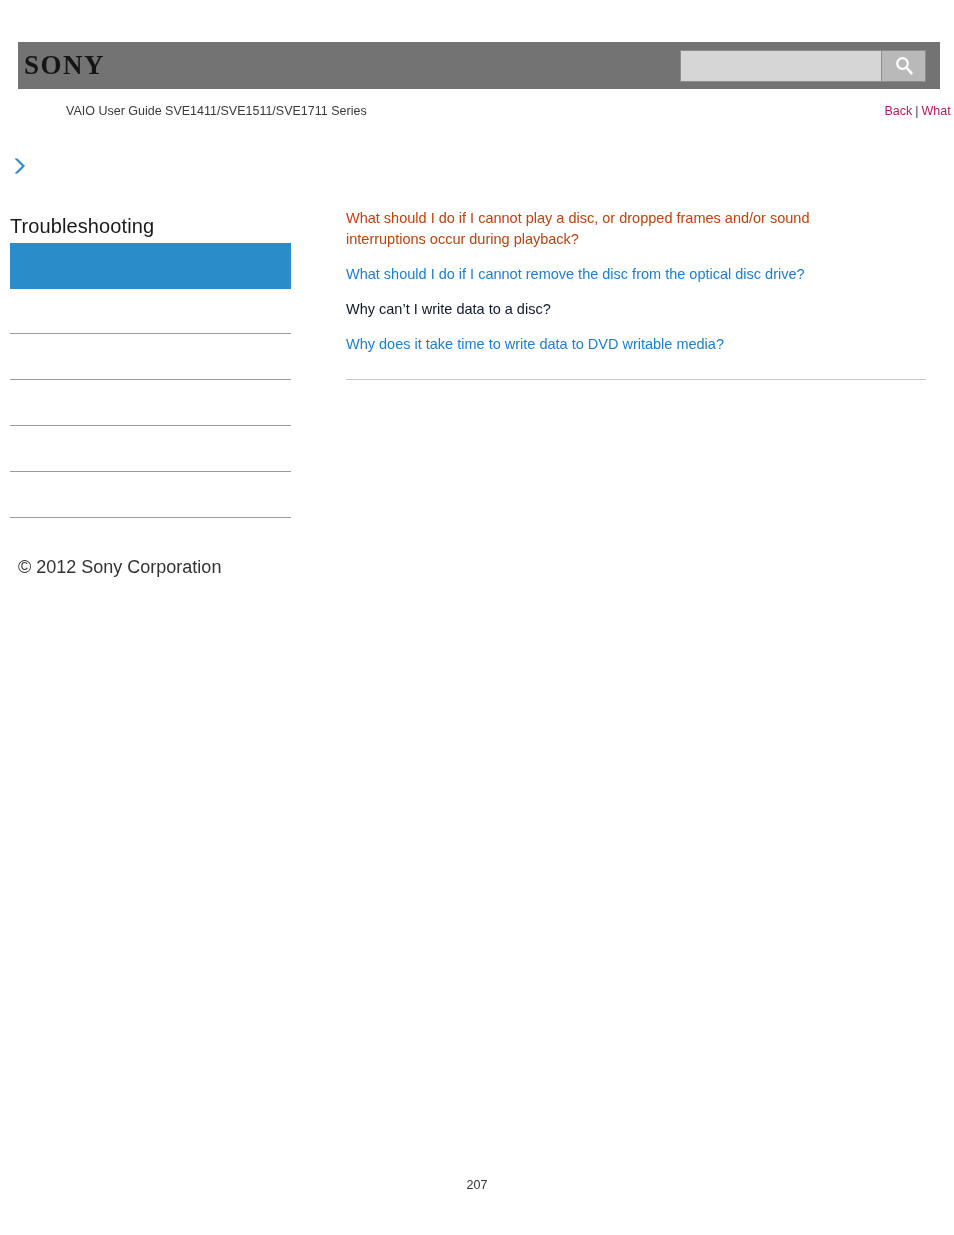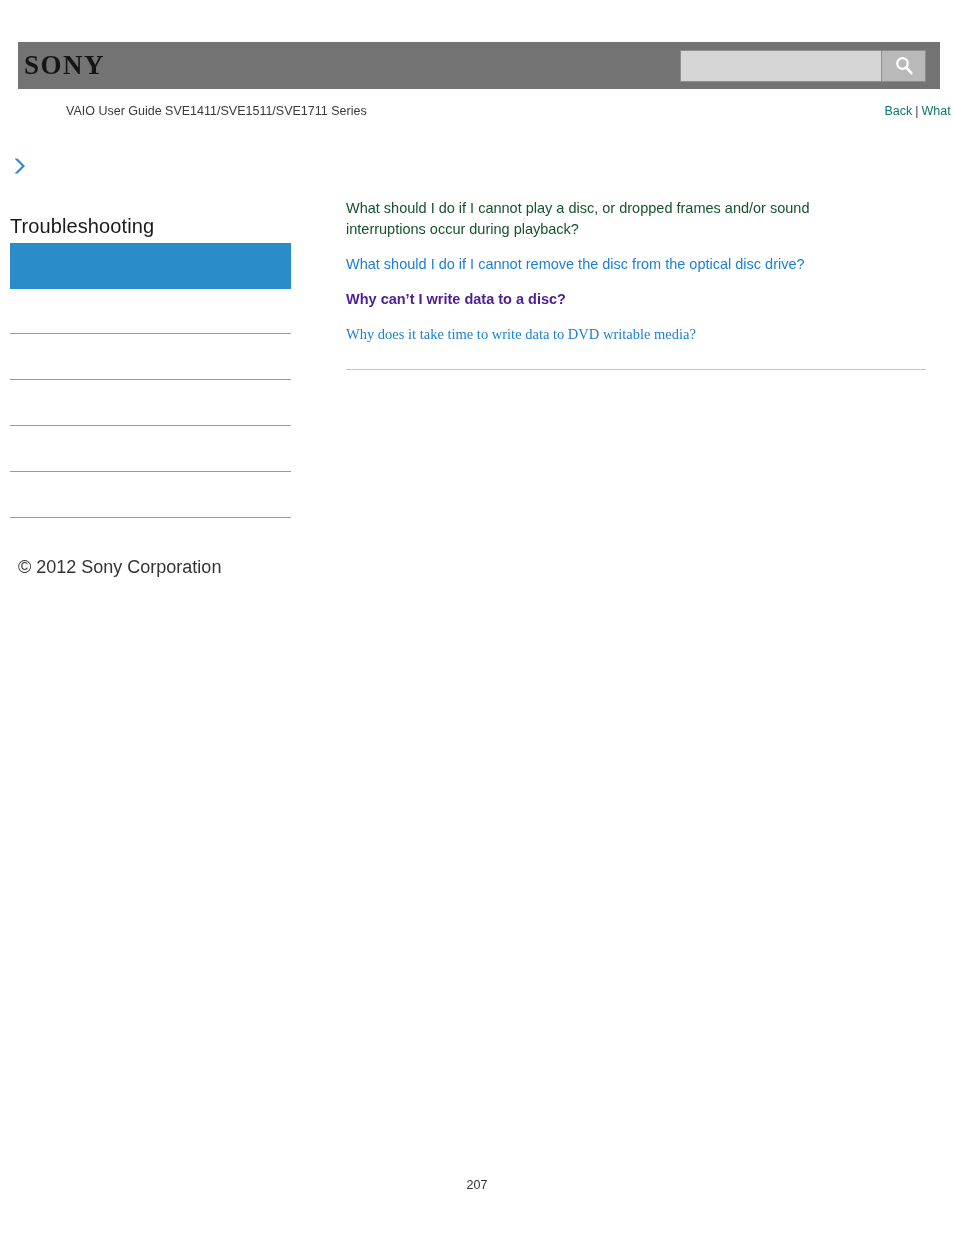--- a/index.html
+++ b/index.html
@@ -97,21 +97,21 @@
   .nav-links {
     position: absolute;
     right: 0;
     top: 0;
     font-size: 12.5px;
     line-height: 20px;
     white-space: nowrap;
     color: #555;
   }
   .nav-links a {
-    color: #0f766e;
+    color: #be185d;
     text-decoration: none;
   }
   .nav-sep { color: #444; padding: 0 3px; }
 
   
   .sidebar {
     position: absolute;
     left: 10px;
     top: 155px;
     width: 281px;
@@ -226,20 +226,20 @@
   <div class="nav-blank-item first"></div>
   <div class="nav-blank-item"></div>
   <div class="nav-blank-item"></div>
   <div class="nav-blank-item"></div>
   <div class="nav-blank-item"></div>
 </div>
 
 <div class="copyright">© 2012 Sony Corporation</div>
 
 <div class="content">
-  <a class="content-link" href="#" style="color: #14532d;">What should I do if I cannot play a disc, or dropped frames and/or sound interruptions occur during playback?</a>
+  <a class="content-link" href="#" style="color: #c2410c; margin-top: 10px;">What should I do if I cannot play a disc, or dropped frames and/or sound interruptions occur during playback?</a>
   <a class="content-link" href="#" style="color: rgb(26, 127, 212);">What should I do if I cannot remove the disc from the optical disc drive?</a>
-  <a class="content-link" href="#" style="color: #4c1d95; font-weight: bold;">Why can’t I write data to a disc?</a>
-  <a class="content-link" href="#" style="color: rgb(26, 127, 212); font-family: Liberation Serif, serif;">Why does it take time to write data to DVD writable media?</a>
+  <a class="content-link" href="#" style="color: #0f172a;">Why can’t I write data to a disc?</a>
+  <a class="content-link" href="#" style="color: rgb(26, 127, 212);">Why does it take time to write data to DVD writable media?</a>
   <hr class="content-rule">
 </div>
 
 <div class="page-number">207</div>
 
 </body></html>

